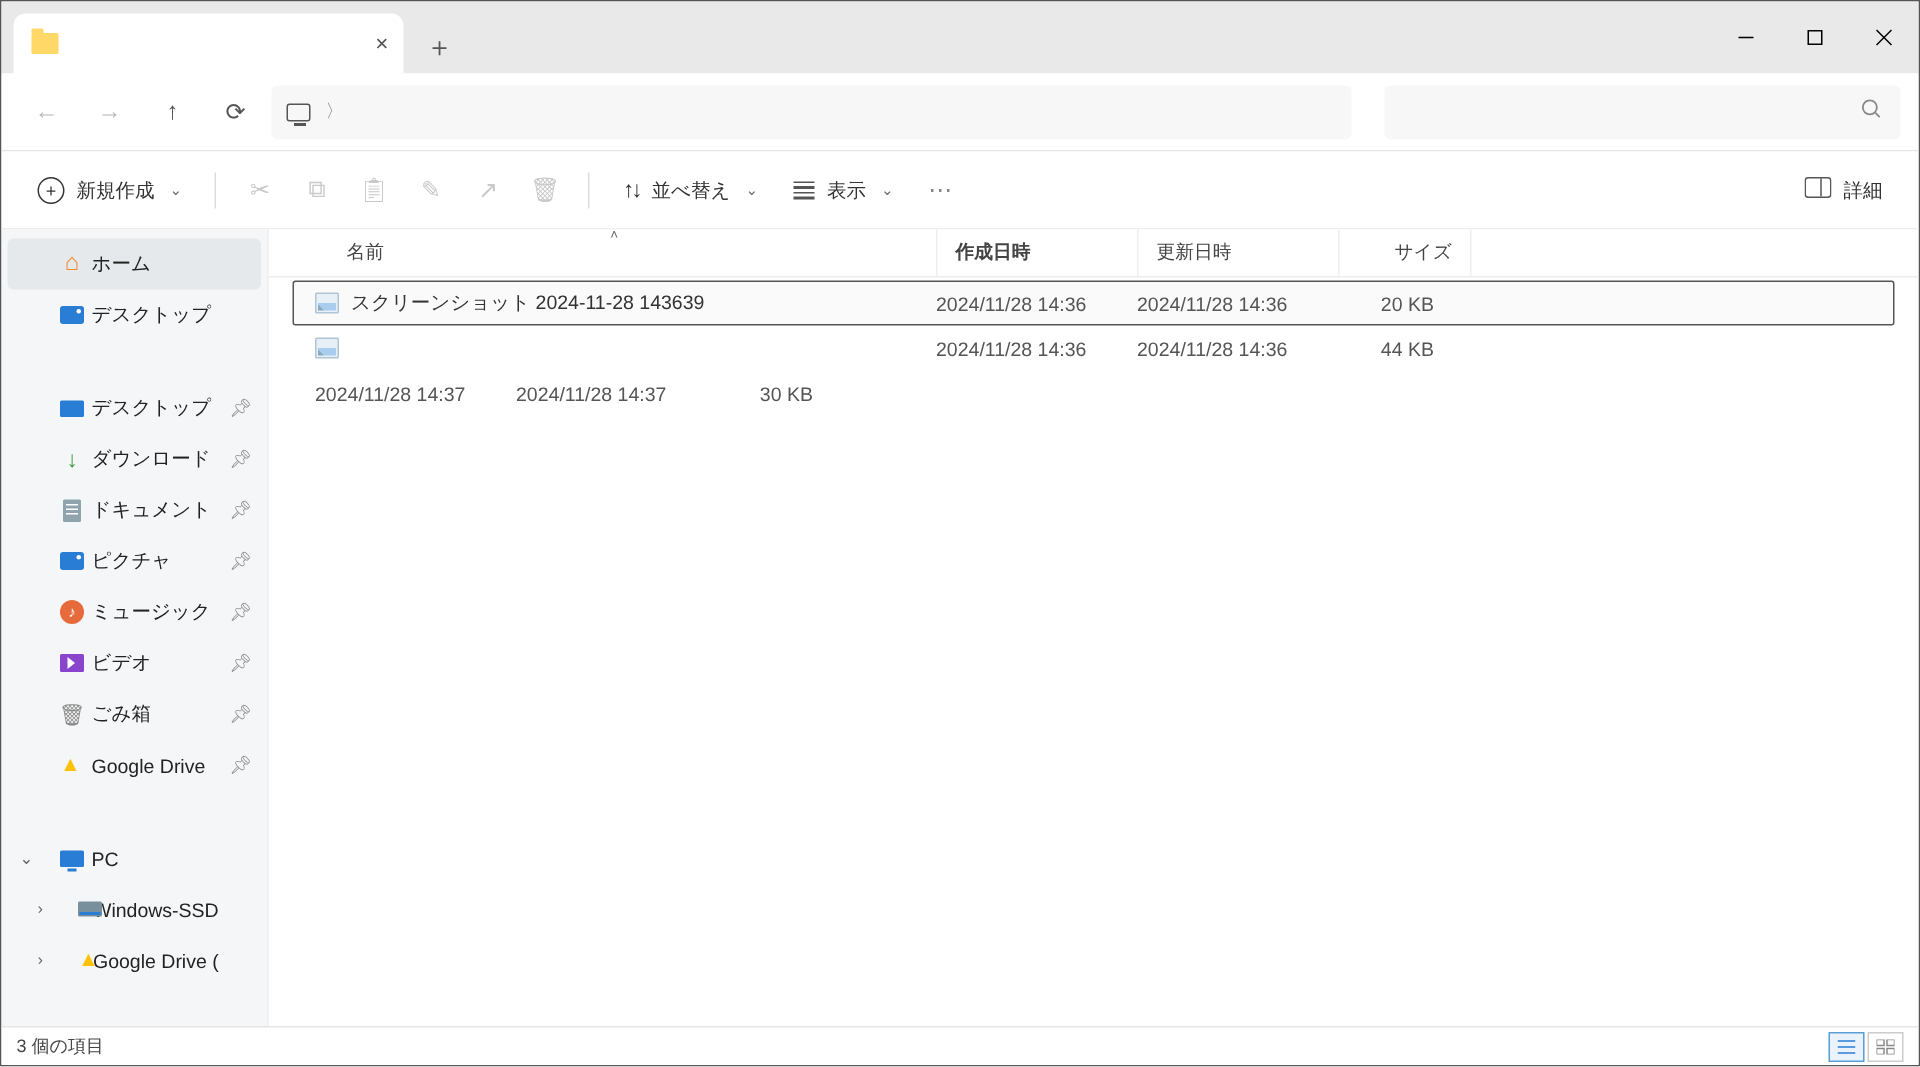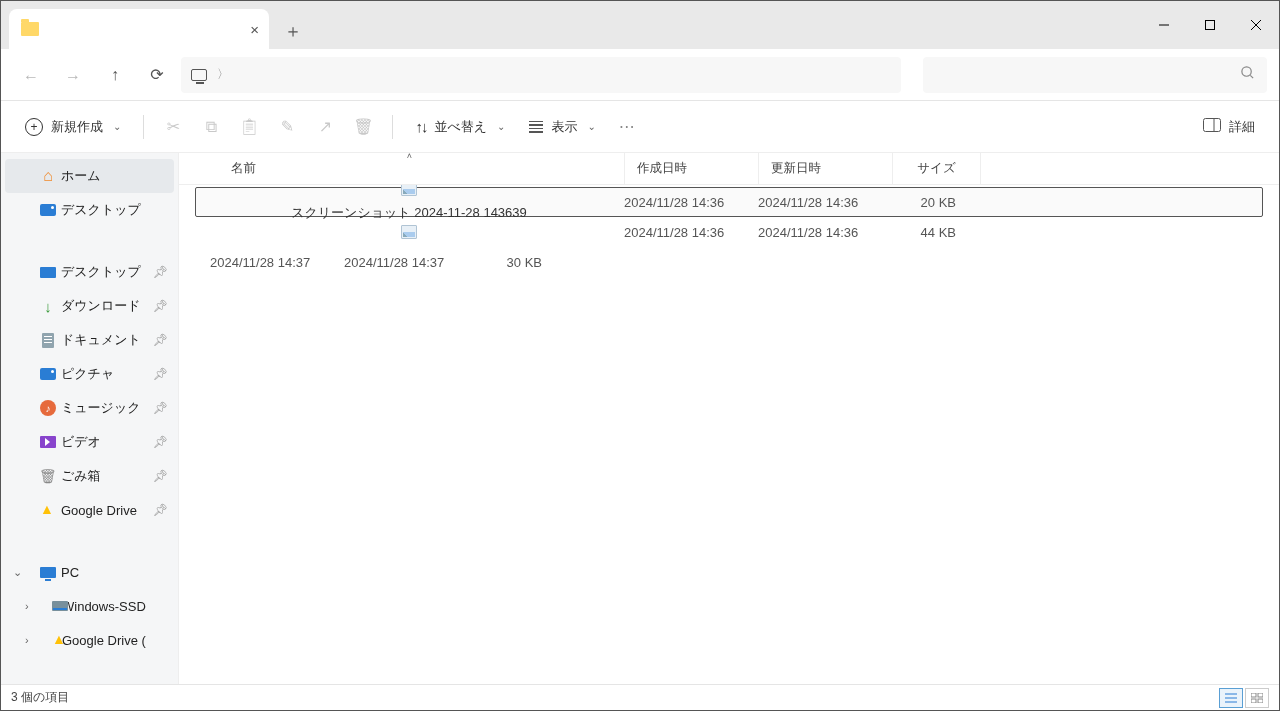--- a/index.html
+++ b/index.html
@@ -76,29 +76,29 @@
 .ic-pc { width: 16px; height: 11px; background: #2a7dd4; border-radius: 1px; position: relative; }
 .ic-pc::after { content: ""; position: absolute; bottom: -3px; left: 5px; width: 6px; height: 2px; background: #2a7dd4; }
 .ic-ssd { width: 16px; height: 10px; background: #78909c; border-radius: 1px; position: relative; }
 .ic-ssd::after { content: ""; position: absolute; bottom: 1px; left: 1px; width: 14px; height: 2px; background: #2a7dd4; }
 
 
 .content { flex: 1; display: flex; flex-direction: column; background: #fff; }
 .colhdr { height: 32px; display: flex; align-items: center; border-bottom: 1px solid #eee; font-size: 12.5px; color: #444; position: relative; }
 .col { padding: 0 12px; border-right: 1px solid #eee; height: 100%; display: flex; align-items: center; position: relative; }
 .col.name { width: 430px; padding-left: 36px; }
-.col.created { width: 134px; }
+.col.created { width: 134px; font-weight: bold; }
 .col.modified { width: 134px; }
-.col.size { width: 88px; justify-content: center; }
+.col.size { width: 88px; justify-content: flex-end; }
 .col .sort-ind { position: absolute; left: 50%; top: -2px; transform: translateX(-50%); font-size: 9px; color: #666; }
 .filelist { flex: 1; overflow: auto; padding: 2px 16px 0 16px; }
 .frow { height: 30px; display: flex; align-items: center; font-size: 13px; color: #333; border: 1px solid transparent; border-radius: 2px; padding-left: 6px; }
 .frow.selected { border: 1px solid #555; background: #fafafa; }
 .fcell { padding: 0 8px; }
-.fcell.name { width: 414px; display: flex; align-items: center; gap: 8px; flex-direction: column; }
+.fcell.name { width: 414px; display: flex; align-items: center; gap: 8px; }
 .fcell.created { width: 134px; color: #555; }
 .fcell.modified { width: 134px; color: #555; }
 .fcell.size { width: 80px; text-align: right; color: #555; }
 .fileicon { width: 16px; height: 14px; background: #e8f0f7; border: 1px solid #b0c4d4; border-radius: 1px; position: relative; flex-shrink: 0; }
 .fileicon::after { content: ""; position: absolute; bottom: 1px; left: 1px; right: 1px; height: 5px; background: linear-gradient(45deg, #8ab 25%, #ace 25%); }
 
 
 .statusbar { height: 26px; border-top: 1px solid #e5e5e5; display: flex; align-items: center; padding: 0 10px; font-size: 12px; color: #444; background: #fff; }
 .viewtoggle { margin-left: auto; display: flex; gap: 2px; }
 .vt { width: 24px; height: 20px; border: 1px solid #ccc; display: flex; align-items: center; justify-content: center; font-size: 11px; color: #555; cursor: pointer; }

